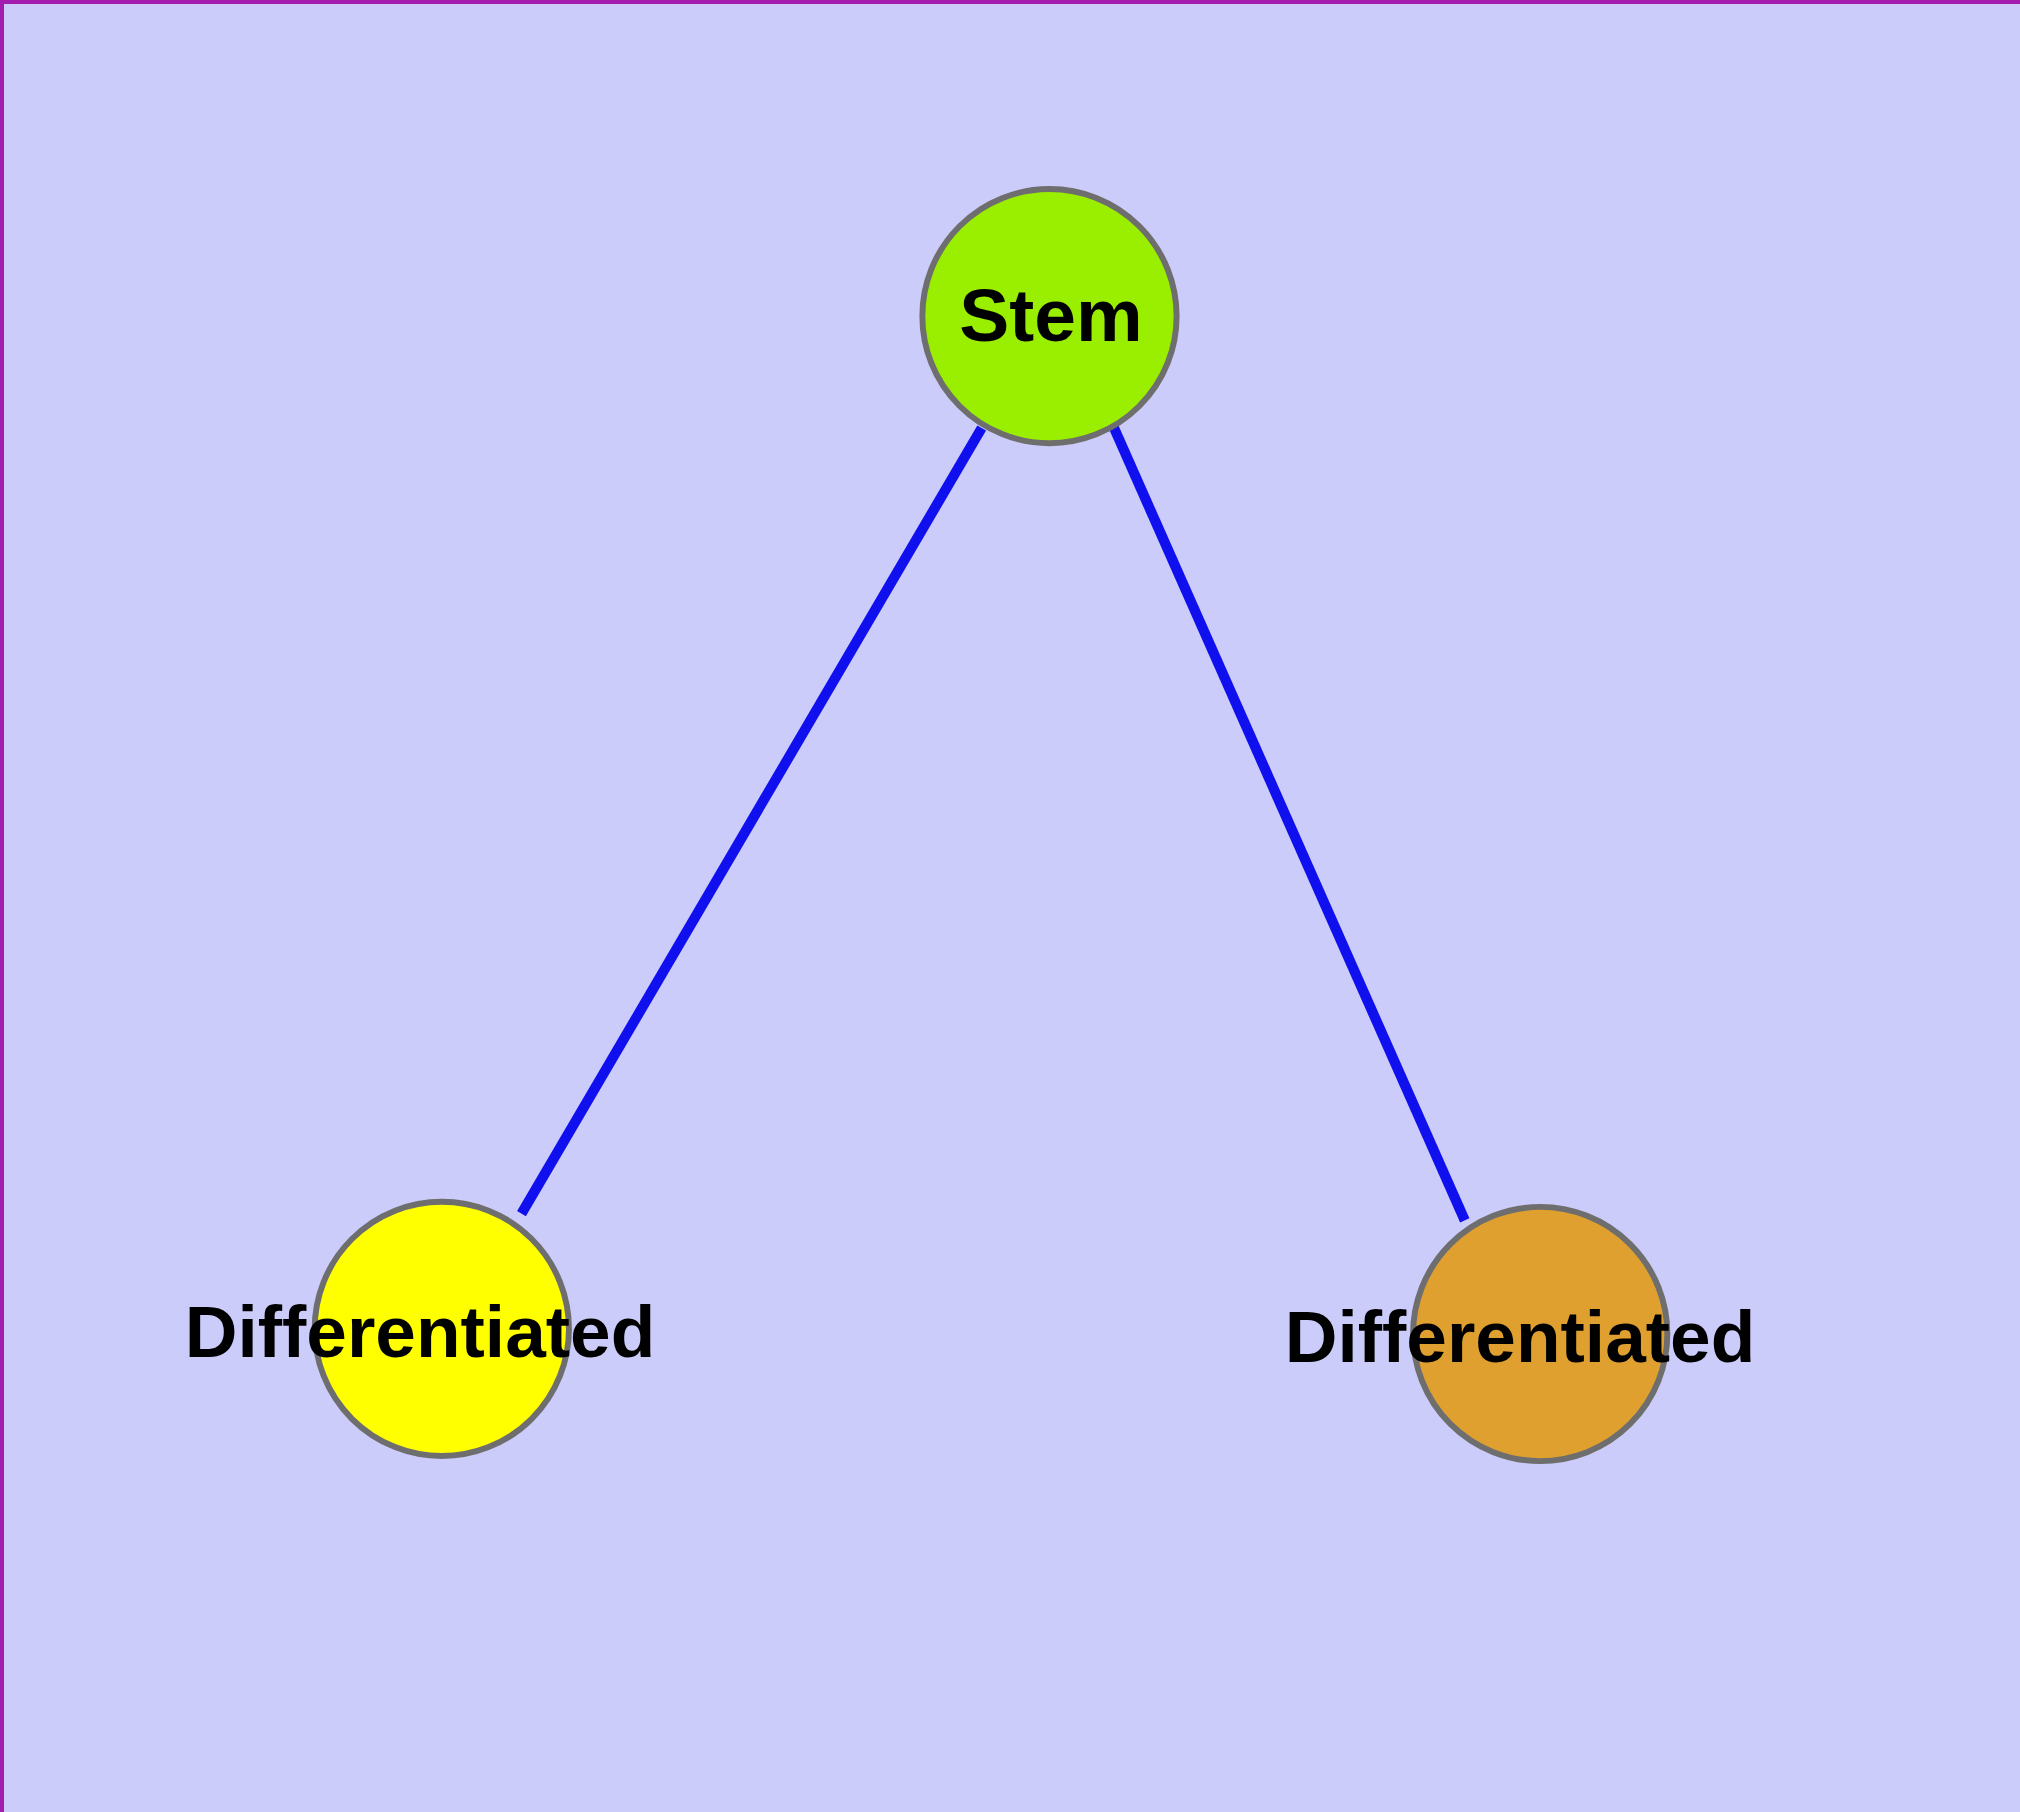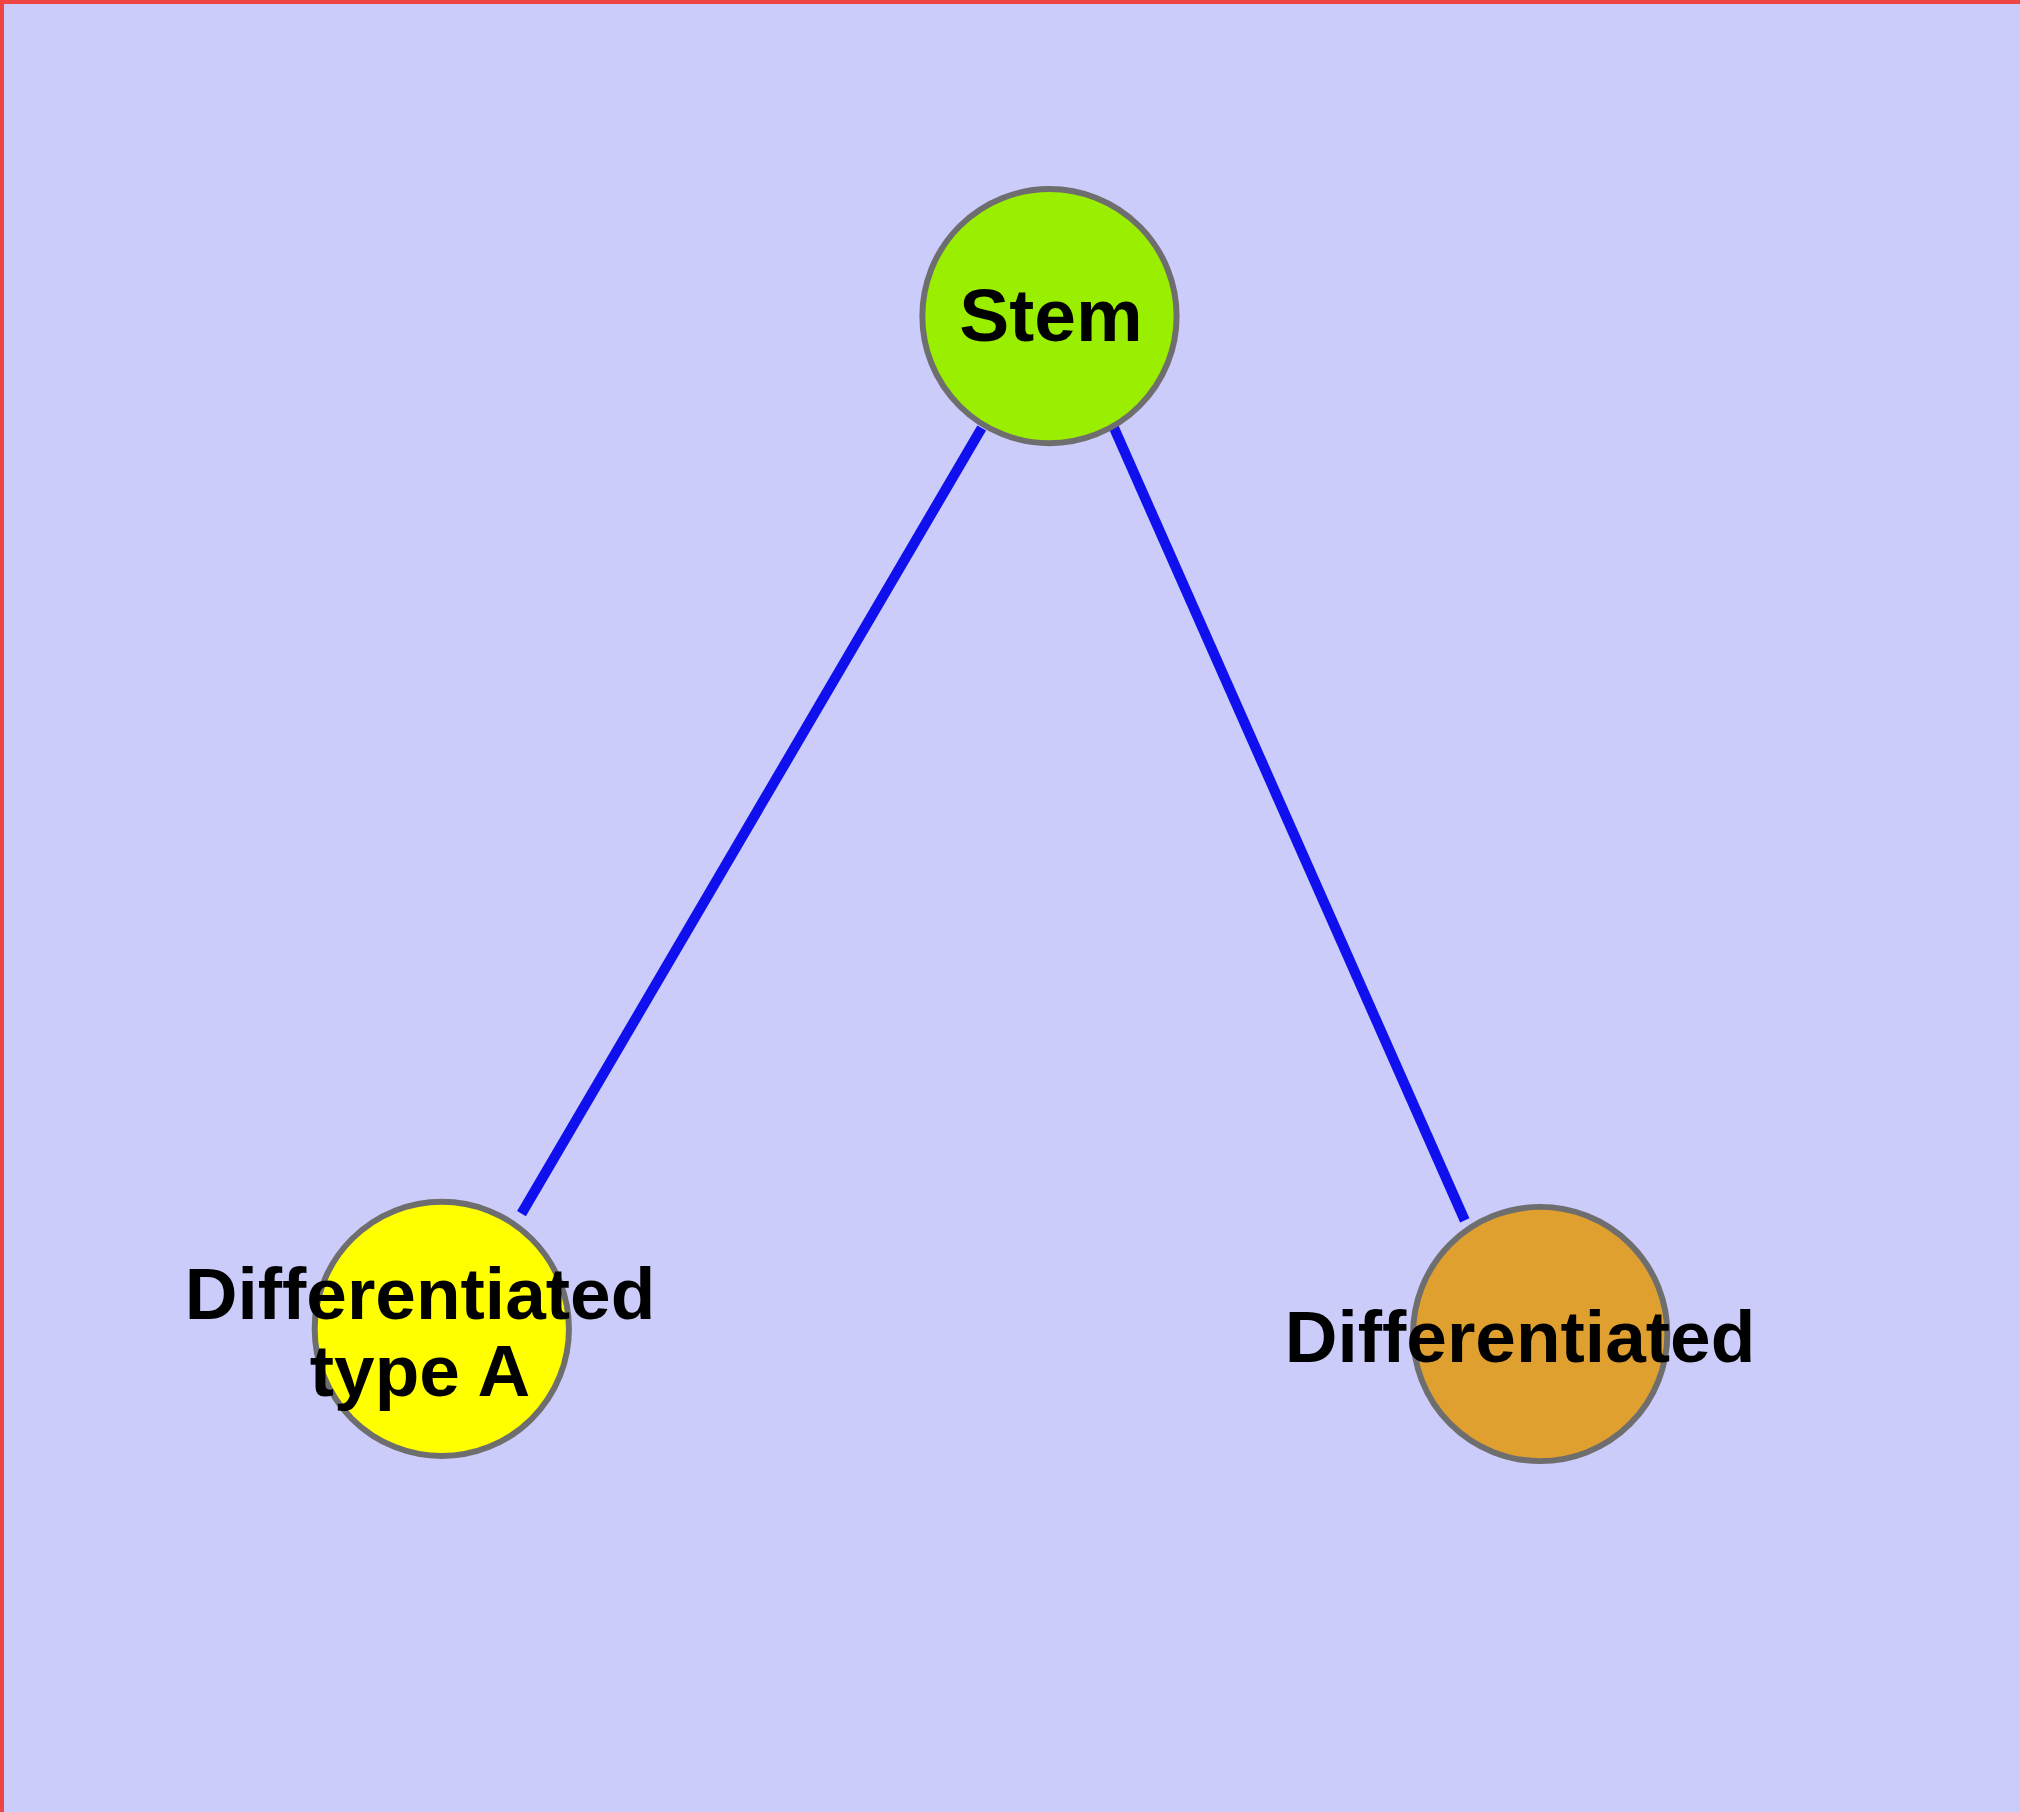--- a/index.html
+++ b/index.html
@@ -4,21 +4,21 @@
 <style>
   html, body {
     margin: 0;
     padding: 0;
     background: #ffffff;
   }
   #canvas {
     position: relative;
     width: 2021px;
     height: 1812px;
-    background: #ef4444;
+    background: #a21caf;
     overflow: hidden;
     font-family: "Liberation Sans", sans-serif;
   }
   #plot-background {
     position: absolute;
     left: 4.2px;
     top: 4.2px;
     width: 2016px;
     height: 1808px;
     background: #ccccfa;
@@ -71,18 +71,18 @@
     </g>
     <g>
       <circle cx="1238" cy="373" r="150" fill="#9aee00" stroke="#6e6e6e" stroke-width="7"></circle>
       <circle cx="521" cy="1568" r="150" fill="#ffff00" stroke="#6e6e6e" stroke-width="7"></circle>
       <circle cx="1817" cy="1574" r="150" fill="#e0a030" stroke="#6e6e6e" stroke-width="7"></circle>
     </g>
   </svg>
 
   <div class="node-label" id="label-stem" style="font-size: 75px; color: rgb(0, 0, 0);">Stem</div>
 
-  <div class="node-label" id="label-diff-a" style="font-size: 73px; color: rgb(0, 0, 0);"><span>Differentiated</span><br><span>type A</span></div>
+  <div class="node-label" id="label-diff-a" style="font-size: 73px; color: rgb(0, 0, 0);"><span>Differentiated</span><br></div>
 
   <div class="node-label" id="label-diff-b" style="font-size: 73px; color: rgb(0, 0, 0);"><span>Differentiated</span><br></div>
 
 </div>
 
 
 </body></html>

